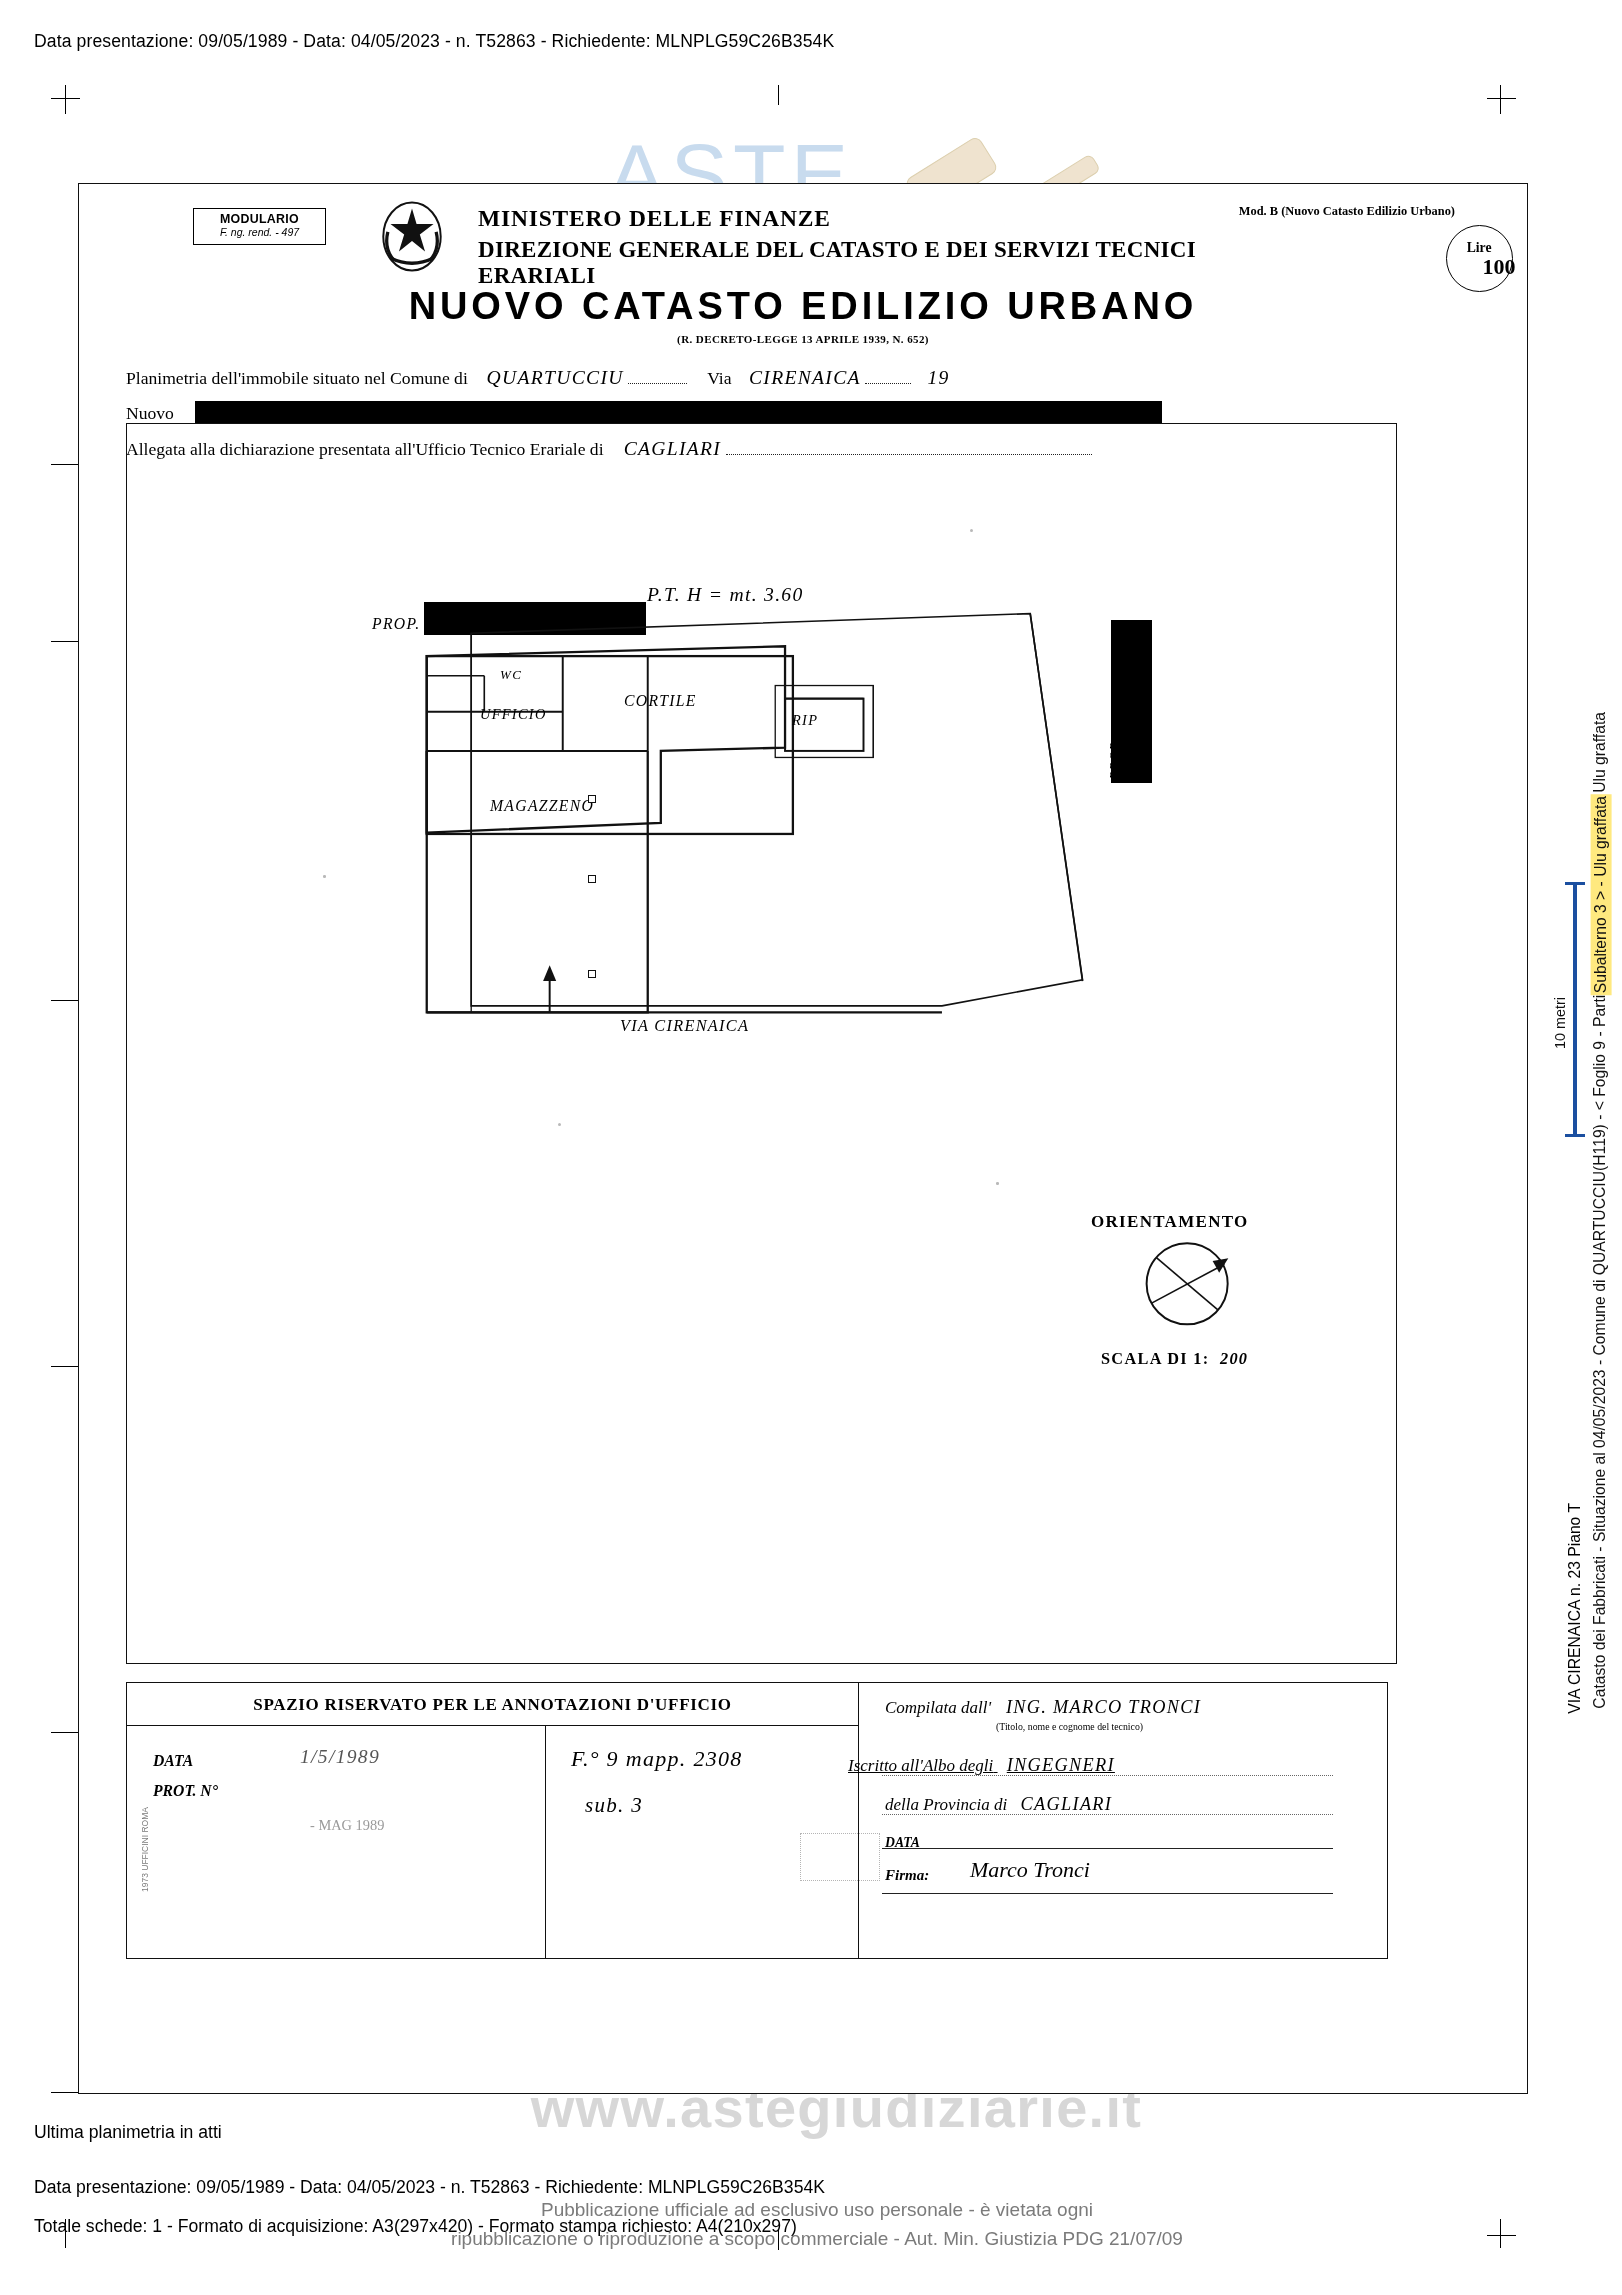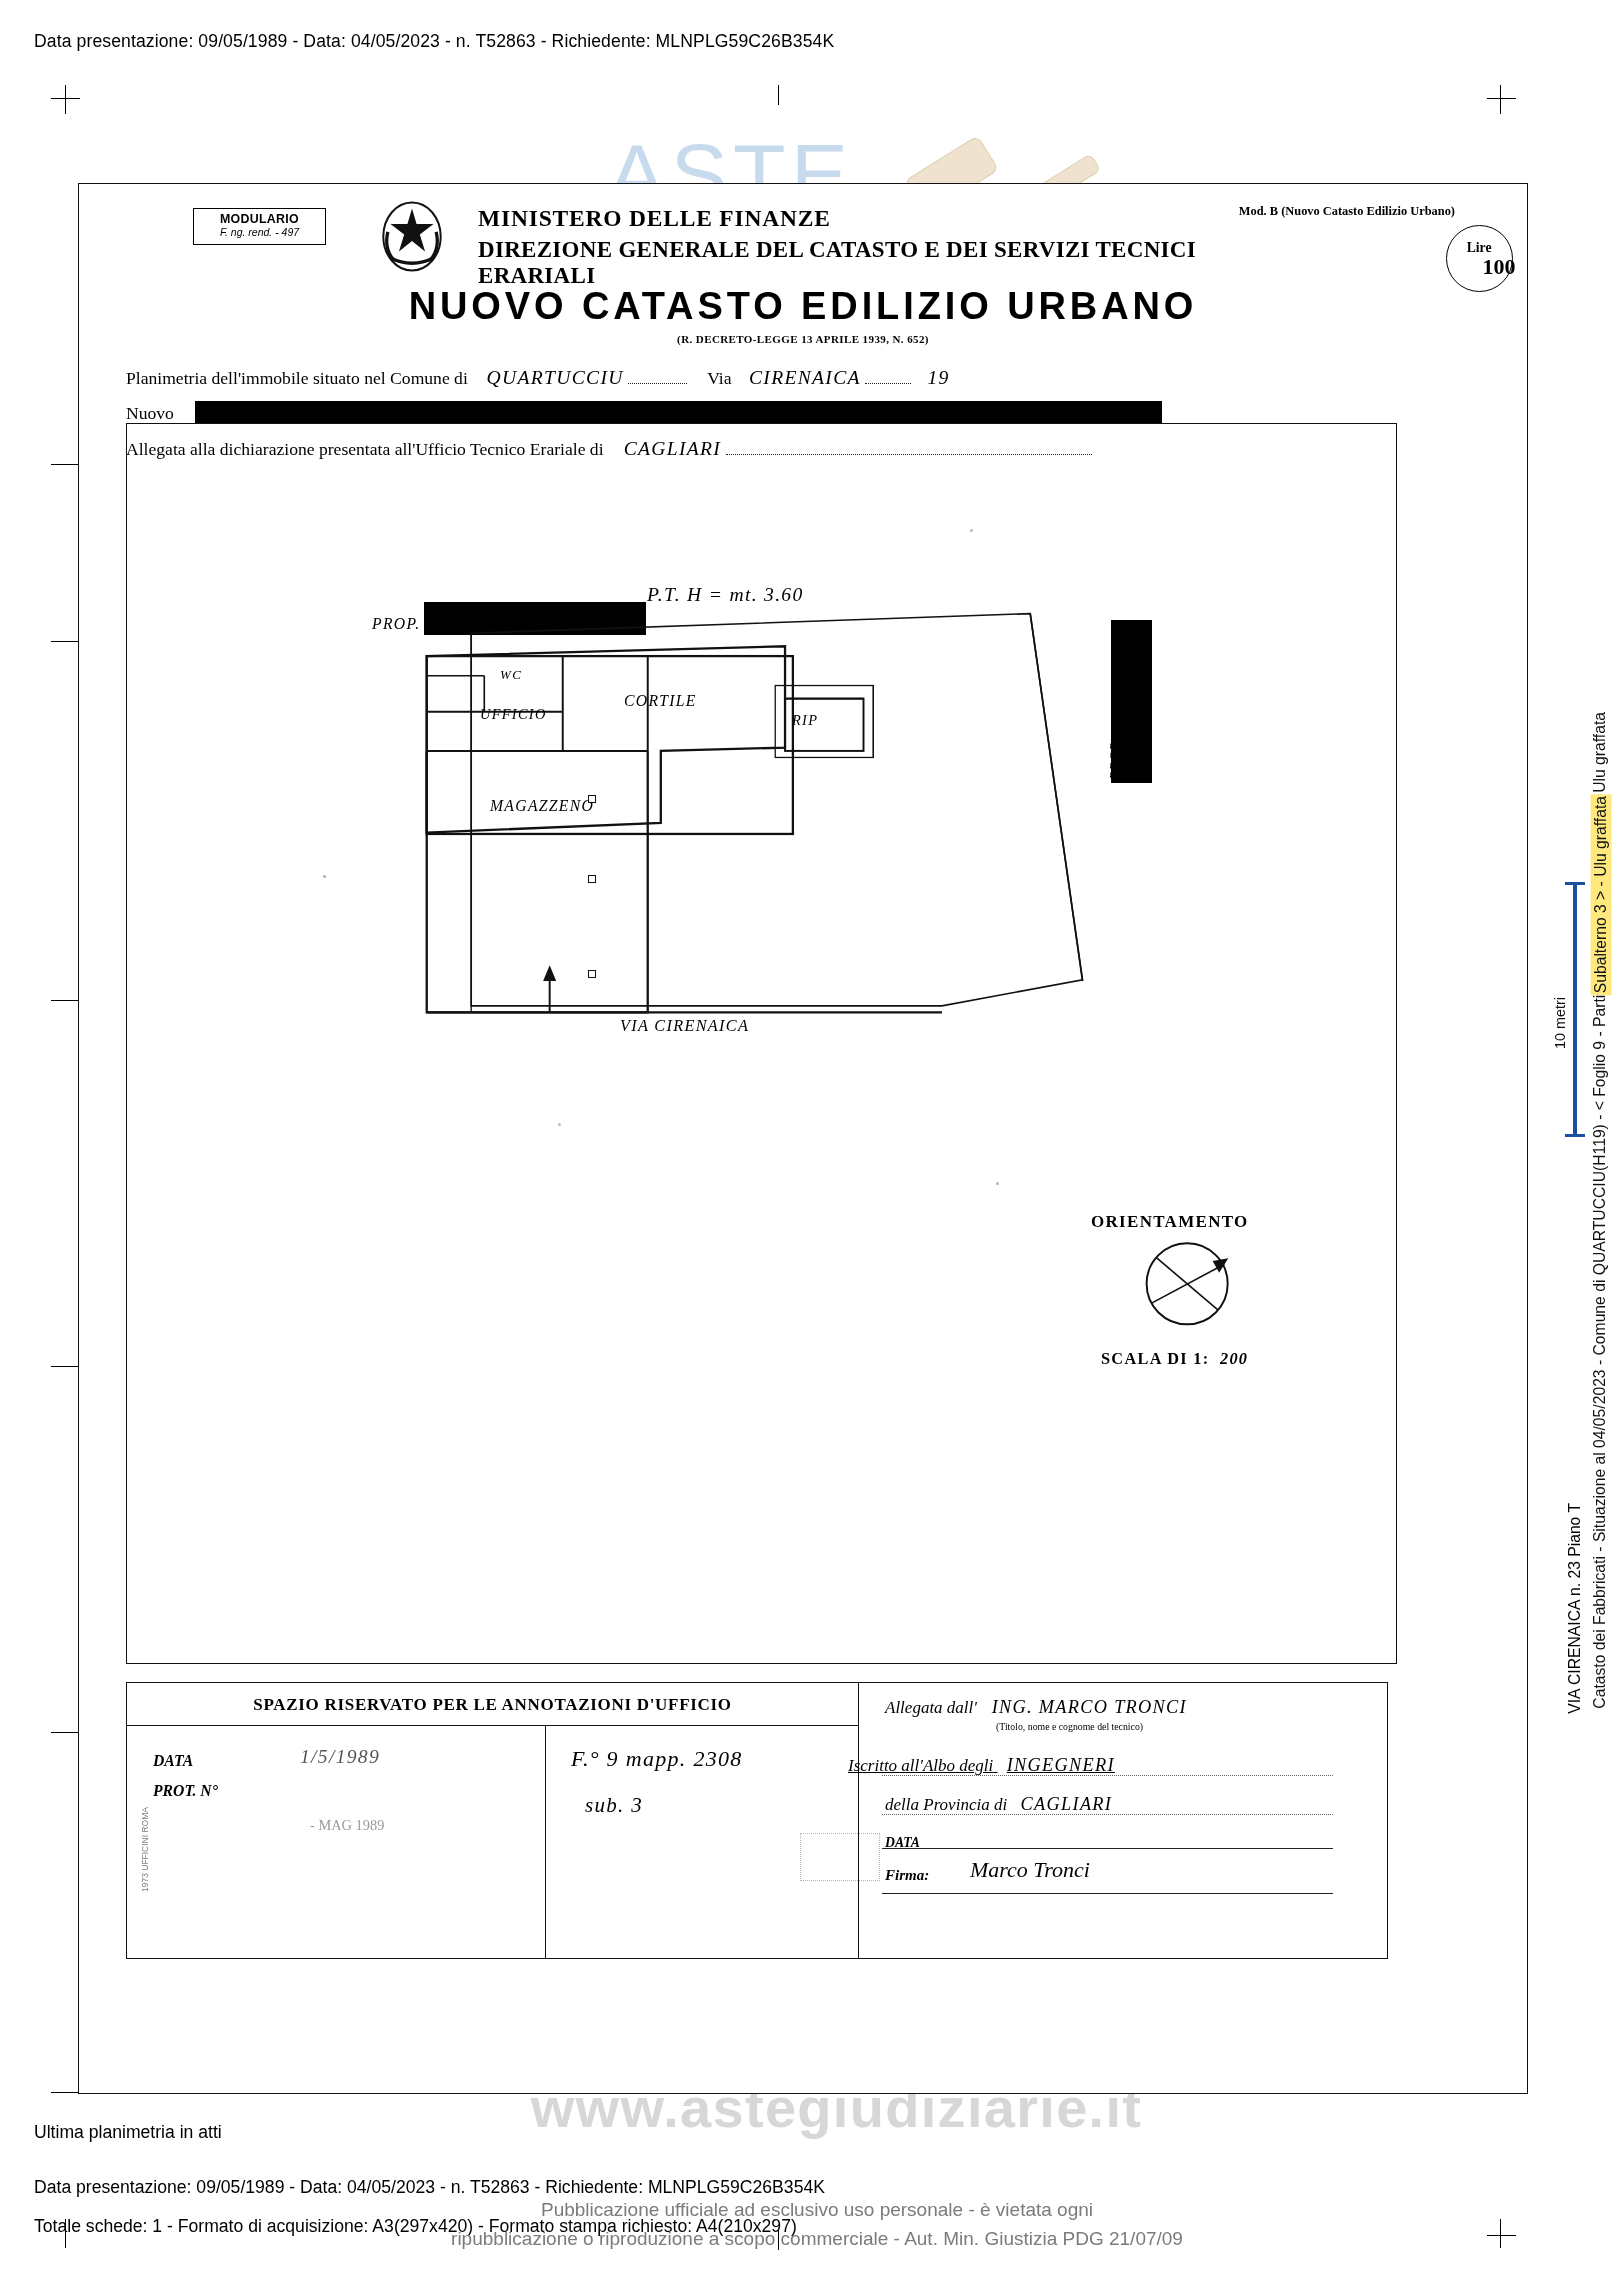--- a/index.html
+++ b/index.html
@@ -371,21 +371,21 @@
         <div class="bl" style="left:26px; top:99px;">PROT. N°</div>
         <div class="handw" style="position:absolute; left:173px; top:63px; font-size:19.6px; color:#555;">1/5/1989</div>
         <div style="position:absolute; left:183px; top:134px; font-size:14.4px; color:#9a9a9a; font-family:'Liberation Serif',serif;">- MAG 1989</div>
         <div style="position:absolute; left:13px; top:124px; font-size:8.5px; color:#7c7c7c; writing-mode:vertical-rl; transform:rotate(180deg);">1973 UFFICINI ROMA</div>
 
         <div class="handw" style="position:absolute; left:444px; top:63px; font-size:22px;">F.° 9   mapp. 2308</div>
         <div class="handw" style="position:absolute; left:458px; top:110px; font-size:21px;">sub. 3</div>
         <div style="position:absolute; left:673px; top:150px; width:78px; height:46px; border:0.7px dotted #b5b5b5;"></div>
 
         <div class="br" style="left:758px; top:14.4px; font-family:'Liberation Serif',serif; font-style:italic;">
-          <span>Allegata dall'</span>
+          <span>Compilata dall'</span>
           <span class="handw" style="font-style:italic; font-size:18.3px; margin-left:10.5px;">ING. MARCO TRONCI</span>
         </div>
         <div style="position:absolute; left:869px; top:38px; font-size:9.8px; font-family:'Liberation Serif',serif;">(Titolo, nome e cognome del tecnico)</div>
 
         <div class="br" style="left:721px; top:72px; font-style:italic;text-decoration:underline;">
           <span>Iscritto all'Albo degli</span>
           <span class="handw" style="font-size:18.3px; margin-left:9.2px;">INGEGNERI</span>
         </div>
         <div class="br" style="left:758px; top:111px; font-style:italic;">
           <span>della Provincia di</span>

